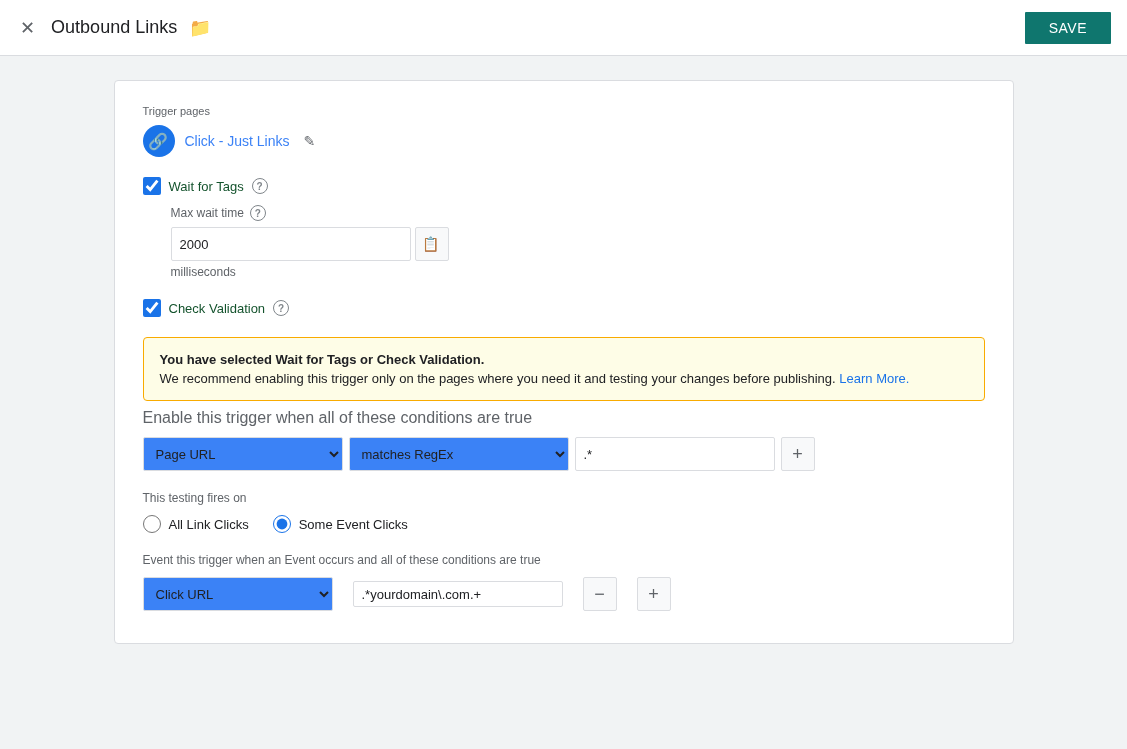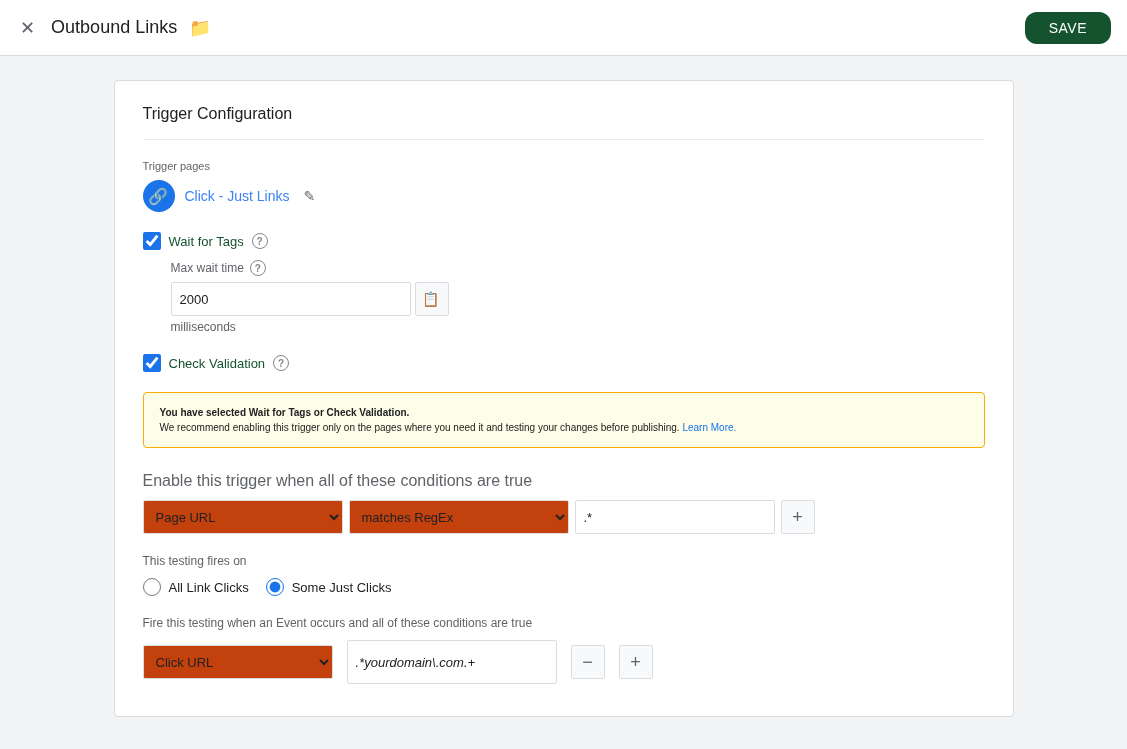--- a/index.html
+++ b/index.html
@@ -34,24 +34,24 @@
       font-size: 18px;
       font-weight: 400;
       color: #202124;
     }
     .folder-icon {
       color: #5f6368;
       font-size: 18px;
       cursor: pointer;
     }
     .save-btn {
-      background: #14532d;
+      background: #0f766e;
       color: #fff;
       border: none;
-      border-radius: 12px;
+      border-radius: 1px;
       padding: 8px 24px;
       font-size: 14px;
       font-weight: 500;
       cursor: pointer;
       letter-spacing: 0.5px;
     }
 
     
     .main-content {
       display: flex;
@@ -192,22 +192,22 @@
     .check-validation-row {
       margin-bottom: 20px;
     }
 
     
     .warning-box {
       background: #fefde7;
       border: 1px solid #f9ab00;
       border-radius: 4px;
       padding: 14px 16px;
-      margin-bottom: 24px;
-      font-size: 10px;
+      margin-bottom: 8px;
+      font-size: 13px;
       color: #202124;
     }
     .warning-box .warning-title {
       font-weight: 700;
       margin-bottom: 4px;
     }
     .warning-box .learn-more {
       color: #1a73e8;
       cursor: pointer;
       text-decoration: none;
@@ -224,21 +224,21 @@
       align-items: center;
       gap: 6px;
       margin-bottom: 20px;
     }
     .select-field {
       height: 34px;
       border: 1px solid #dadce0;
       border-radius: 2px;
       font-size: 13px;
       color: #202124;
-      background: #c2410c;
+      background: #3b82f6;
       padding: 0 8px;
       cursor: pointer;
     }
     .select-sm { width: 200px; }
     .select-md { width: 220px; }
     .text-input {
       height: 34px;
       border: 1px solid #dadce0;
       border-radius: 2px;
       font-size: 13px;
@@ -262,21 +262,21 @@
 
     
     .fires-section-label {
       font-size: 12px;
       color: #5f6368;
       margin-bottom: 10px;
     }
     .radio-row {
       display: flex;
       align-items: center;
-      gap: 17px;
+      gap: 24px;
       margin-bottom: 20px;
     }
     .radio-option {
       display: flex;
       align-items: center;
       gap: 8px;
       cursor: pointer;
     }
     .radio-option input[type="radio"] {
       width: 18px;
@@ -291,52 +291,50 @@
 
     
     .fire-section-label {
       font-size: 12px;
       color: #5f6368;
       margin-bottom: 10px;
     }
     .fire-condition-row {
       display: flex;
       align-items: center;
-      gap: 14px;
+      gap: 20px;
     }
     .select-fire { width: 190px; }
     .select-fire-cond { width: 210px; }
     .text-fire {
-      height: 44px;
+      height: 26px;
       border: 1px solid #dadce0;
       border-radius: 2px;
       font-size: 13px;
       color: #202124;
       padding: 4px 8px;
       width: 210px;
-      font-style: italic;
     }
   </style>
 </head>
 <body>
 
 <div class="topbar">
   <div class="topbar-left">
     <button class="close-btn">
       <span>✕</span>
     </button>
     <span class="page-title">Outbound Links</span>
     <span class="folder-icon">📁</span>
   </div>
   <button class="save-btn">SAVE</button>
 </div>
 
 <div class="main-content">
   <div class="card">
-    <div class="card-title">Trigger Configuration</div>
 
     <div class="section-label">Trigger pages</div>
     <div class="trigger-type-row">
       <div class="trigger-icon">
         <span>🔗</span>
       </div>
       <span class="trigger-name">Click - Just Links</span>
       <button class="edit-icon-btn">
         <span>✎</span>
       </button>
@@ -391,25 +389,25 @@
     </div>
 
     <div class="fires-section-label">This testing fires on</div>
     <div class="radio-row">
       <label class="radio-option">
         <input type="radio" name="fires-on" style="">
         <span class="radio-label">All Link Clicks</span>
       </label>
       <label class="radio-option">
         <input type="radio" name="fires-on" checked="" style="">
-        <span class="radio-label">Some Just Clicks</span>
+        <span class="radio-label">Some Event Clicks</span>
       </label>
     </div>
 
-    <div class="fire-section-label">Fire this testing when an Event occurs and all of these conditions are true</div>
+    <div class="fire-section-label">Event this trigger when an Event occurs and all of these conditions are true</div>
     <div class="fire-condition-row">
       <select class="select-field select-fire">
         <option>Click URL</option>
       </select>
       <input type="text" class="text-fire" value=".*yourdomain\.com.+" style="">
       <button class="minus-btn">
         <span>−</span>
       </button>
       <button class="plus-btn">
         <span>+</span>

